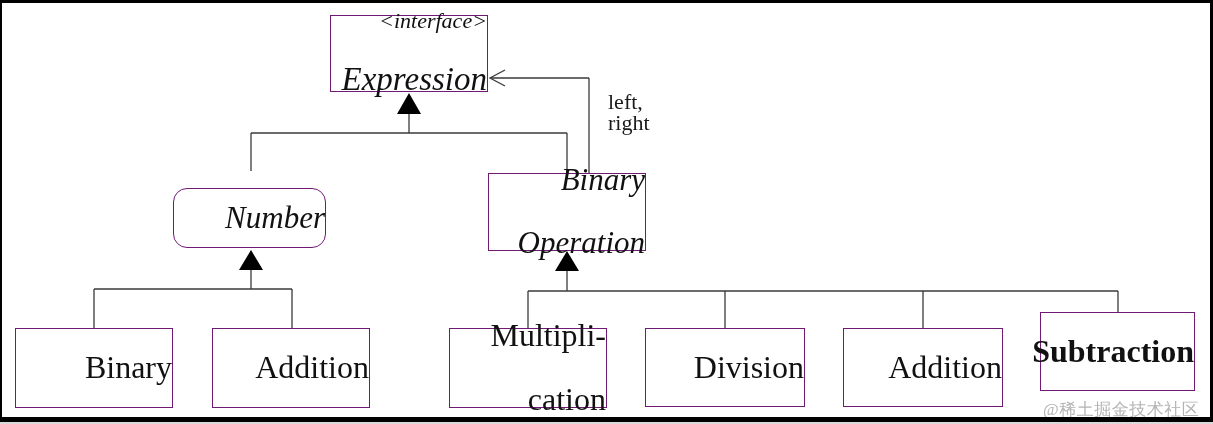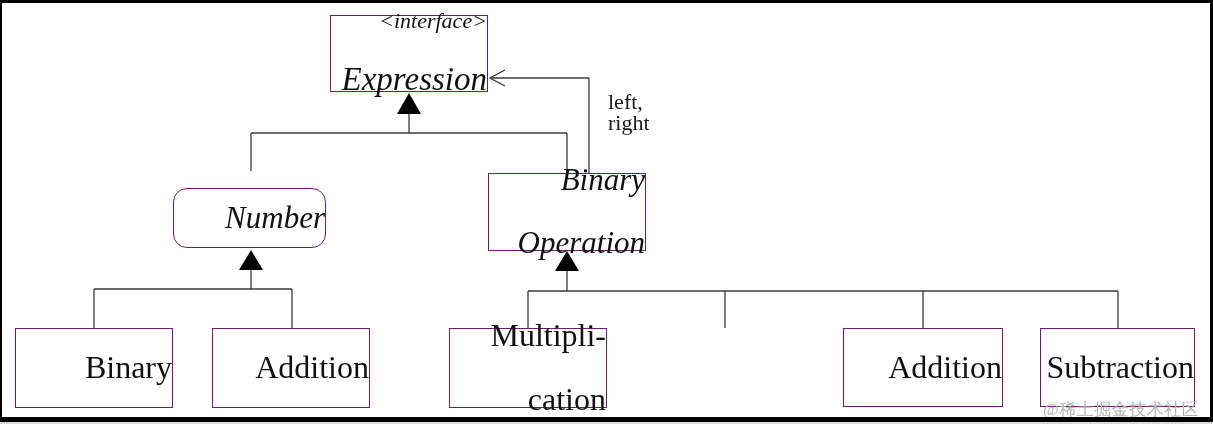--- a/index.html
+++ b/index.html
@@ -47,21 +47,21 @@
   .italic { font-style: italic; }
 
   .box-expression { left: 330px; top: 15px;  width: 158px; height: 77px; }
   .box-number     { left: 173px; top: 188px; width: 153px; height: 60px; border-radius: 14px; }
   .box-binaryop   { left: 488px; top: 173px; width: 158px; height: 78px; }
   .box-decimal    { left: 15px;   top: 328px; width: 158px; height: 80px; }
   .box-integer    { left: 212px;  top: 328px; width: 158px; height: 80px; }
   .box-multiply   { left: 449px;  top: 328px; width: 158px; height: 80px; }
   .box-division   { left: 645px;  top: 328px; width: 160px; height: 79px; }
   .box-addition   { left: 843px;  top: 328px; width: 160px; height: 79px; }
-  .box-subtract   { left: 1040px; top: 328px; width: 155px; height: 79px; }
+  .box-subtract   { left: 1040px; top: 312px; width: 155px; height: 79px; font-weight: bold; }
 
   .stereotype { font-size: 22px; }
   .name-lg    { font-size: 33px; margin-left: 47px; }
   .name-md    { font-size: 31px; }
   .name-leaf  { font-size: 32px; }
 
   .assoc-label {
     position: absolute;
     left: 608px; top: 91px;
     font-size: 22px;
@@ -142,20 +142,23 @@
 
   <div class="class-box box-integer">
     <div class="name-leaf">Addition</div>
   </div>
 
   <div class="class-box box-multiply">
     <div class="name-leaf">Multipli-</div>
     <div class="name-leaf">cation</div>
   </div>
 
+  <div class="class-box box-division">
+    <div class="name-leaf">Division</div>
+  </div>
 
   <div class="class-box box-addition">
     <div class="name-leaf">Addition</div>
   </div>
 
   <div class="class-box box-subtract">
     <div class="name-leaf">Subtraction</div>
   </div>
 
   <div class="assoc-label">

